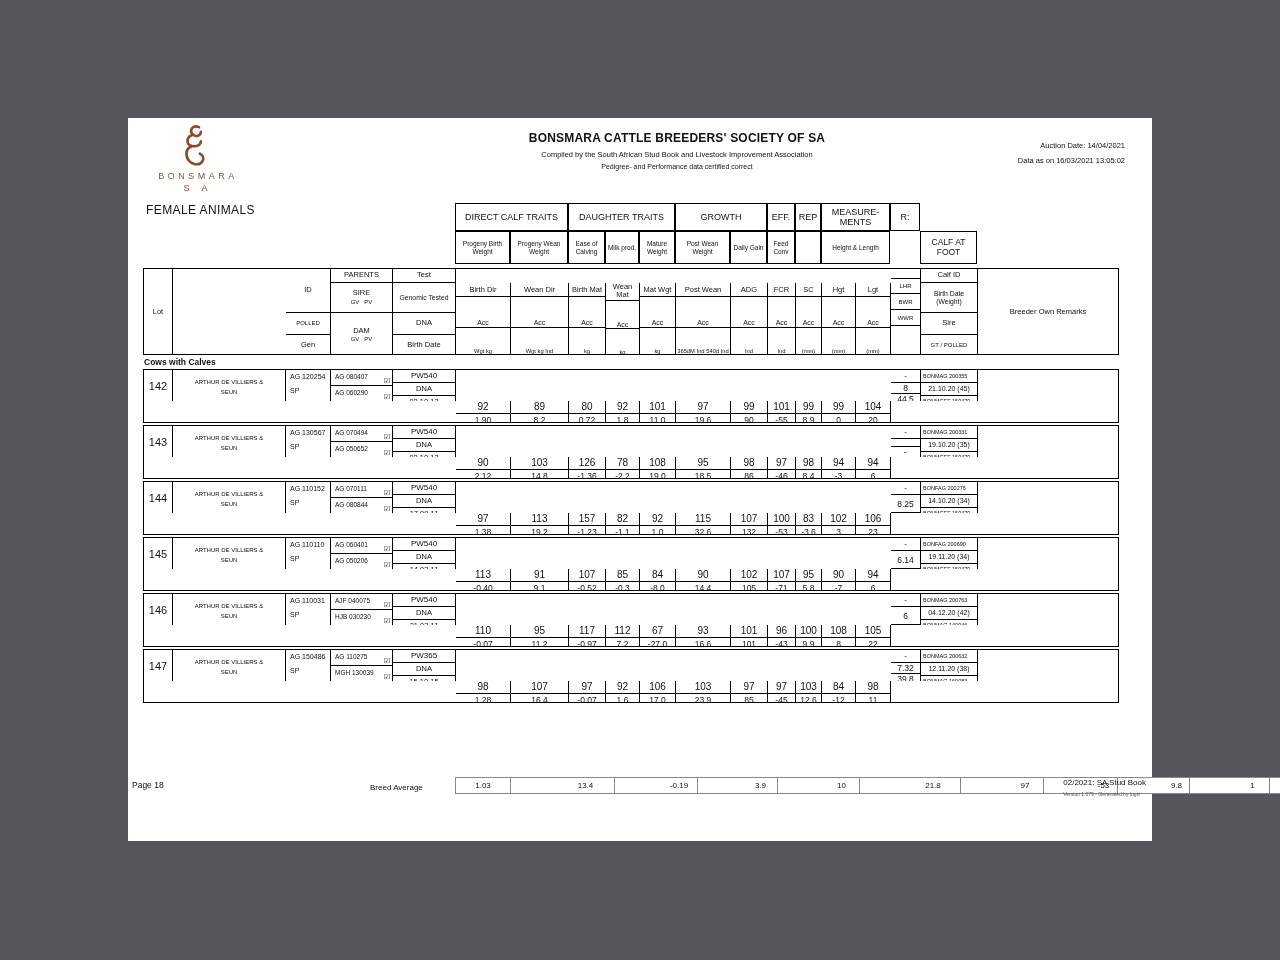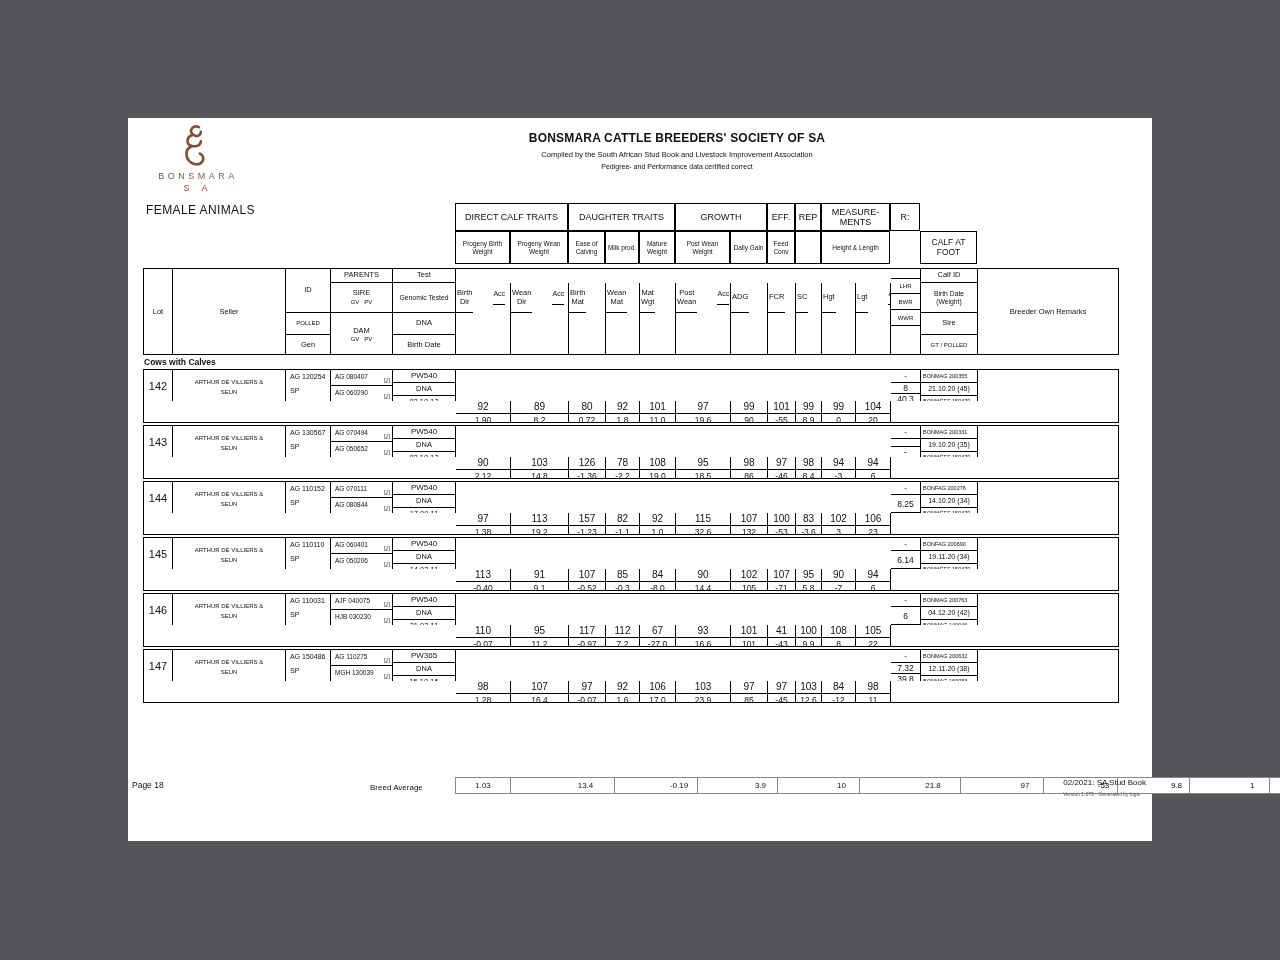--- a/index.html
+++ b/index.html
@@ -34,21 +34,21 @@
     grid-template-rows:14px 71px; border:1.5px solid #000; background:#fff; }
   .hc { border-right:1px solid #000; overflow:hidden; font-size:7.5px; }
   .vc { display:flex; align-items:center; justify-content:center; text-align:center; }
   .st { display:flex; flex-direction:column; }
   .sb { border-bottom:1px solid #000; display:flex; align-items:center; justify-content:center; text-align:center; line-height:1.15; }
   .sbl { flex:1; display:flex; align-items:center; justify-content:center; text-align:center; }
   .gvpv { font-size:6px; white-space:pre; margin-top:1px; }
   .rpad { height:9px; }
   .rb { height:16px; border-bottom:1px solid #000; display:flex; align-items:center; justify-content:center; font-size:6px; }
   .rb.bt { border-top:1px solid #000; }
-  .bvh { border-right:1px solid #000; grid-row:2; display:flex; flex-direction:row; overflow:hidden;gap:20px; }
+  .bvh { border-right:1px solid #000; grid-row:2; display:flex; flex-direction:column; overflow:hidden;gap:20px; }
   .bvh-name { height:30px; border-bottom:1px solid #000; display:flex; align-items:center; justify-content:center; text-align:center; font-size:7.5px; line-height:1.1; padding:0 1px; }
   .bvh-acc { height:22px; border-bottom:1px solid #000; display:flex; align-items:center; justify-content:center; font-size:7px; }
   .bvh-unit { flex:1; display:flex; align-items:center; justify-content:center; font-size:5.8px; text-align:center; line-height:1.05; padding:0 1px; }
 
   .cows-label { position:absolute; left:16px; top:239px; font-size:8.5px; font-weight:bold; }
 
   
   #rows-host { position:absolute; left:15px; top:251px; width:976px; }
   .lotrow { display:grid;
     grid-template-columns:29px 113px 45px 62px 63px 55px 58px 37px 34px 36px 55px 37px 28px 26px 34px 35px 30px 57px 1fr;
@@ -106,20 +106,24 @@
     <div class="logo-name">BONSMARA</div>
     <div class="logo-sa">S A</div>
   </div>
 
   <div class="head-center">
     <div class="head-title">BONSMARA CATTLE BREEDERS' SOCIETY OF SA</div>
     <div class="head-sub">Compiled by the South African Stud Book and Livestock Improvement Association</div>
     <div class="head-cert">Pedigree- and Performance data certified correct</div>
   </div>
 
+  <div class="head-right">
+    <div>Auction Date: 14/04/2021</div>
+    <div>Data as on 16/03/2021 13:05:02</div>
+  </div>
 
   <div class="female">FEMALE ANIMALS</div>
 
   <div class="grouphead">
     <div class="gcell" style="grid-column:1/span 2;grid-row:1">DIRECT CALF TRAITS</div>
     <div class="gcell" style="grid-column:3/span 3;grid-row:1">DAUGHTER TRAITS</div>
     <div class="gcell" style="grid-column:6/span 2;grid-row:1">GROWTH</div>
     <div class="gcell" style="grid-column:8;grid-row:1">EFF.</div>
     <div class="gcell" style="grid-column:9;grid-row:1">REP</div>
     <div class="gcell" style="grid-column:10;grid-row:1">MEASURE-MENTS</div>
@@ -132,21 +136,20 @@
     <div class="gcell sub" style="grid-column:6;grid-row:2">Post Wean Weight</div>
     <div class="gcell sub" style="grid-column:7;grid-row:2">Daily Gain</div>
     <div class="gcell sub" style="grid-column:8;grid-row:2">Feed Conv</div>
     <div class="gcell sub" style="grid-column:9;grid-row:2"></div>
     <div class="gcell sub" style="grid-column:10;grid-row:2">Height &amp; Length</div>
     <div class="gcell caf" style="grid-column:12;grid-row:2">CALF AT FOOT</div>
   </div>
 
   <div class="mainhead" id="mainhead">
     <div class="hc vc" style="grid-column:1;grid-row:1/3">Lot</div>
-    <div class="hc vc" style="grid-column:2;grid-row:1/3">Seller</div>
     <div class="hc st" style="grid-column:3;grid-row:1/3">
       <div class="sb" style="height:44px">ID</div>
       <div class="sb" style="height:22px;font-size:6px">POLLED</div>
       <div class="sbl">Gen</div>
     </div>
     <div class="hc st" style="grid-column:4;grid-row:1/3">
       <div class="sb" style="height:14px">PARENTS</div>
       <div class="sb" style="height:30px;flex-direction:column">
         <div>SIRE</div>
         <div class="gvpv">GV   PV</div>
@@ -254,21 +257,21 @@
     </div>
     <div class="cell testcell">
       <div class="t1">PW540</div>
       <div class="t2">DNA</div>
       <div class="t3">02.10.12</div>
       <div class="t4"></div>
     </div>
     <div class="cell rcell">
       <div class="r1">-</div>
       <div class="r2">8</div>
-      <div class="r3">40.3</div>
+      <div class="r3">44.5</div>
     </div>
     <div class="cell calfcell">
       <div class="cf1">BONMAG 200355</div>
       <div class="cf2">21.10.20 (45)</div>
       <div class="cf3">BONMCEF 150479</div>
       <div class="cf4"></div>
     </div>
     <div class="cell remcell"></div>
   <div class="bvc" style="grid-column: 6;">
           <div class="dx">92</div>
@@ -662,21 +665,21 @@
           <div class="dx">93</div>
           <div class="dbv">16.6</div>
           <div class="dex"></div>
         </div>
         <div class="bvc" style="grid-column: 12;">
           <div class="dx">101</div>
           <div class="dbv">101</div>
           <div class="dex"></div>
         </div>
         <div class="bvc" style="grid-column: 13;">
-          <div class="dx">41</div>
+          <div class="dx">96</div>
           <div class="dbv">-43</div>
           <div class="dex"></div>
         </div>
         <div class="bvc" style="grid-column: 14;">
           <div class="dx">100</div>
           <div class="dbv">9.9</div>
           <div class="dex"></div>
         </div>
         <div class="bvc" style="grid-column: 15;">
           <div class="dx">108</div>

